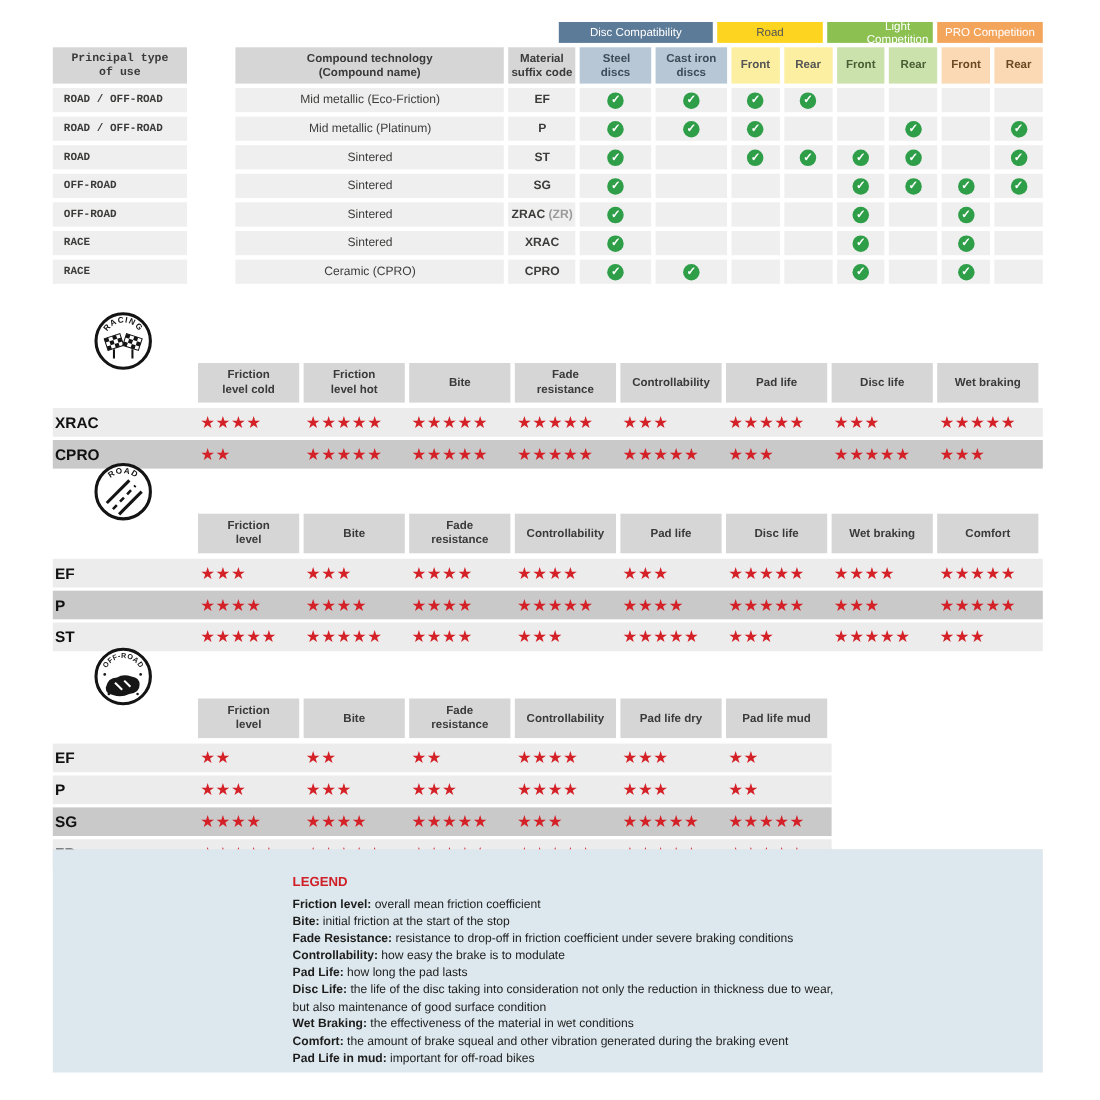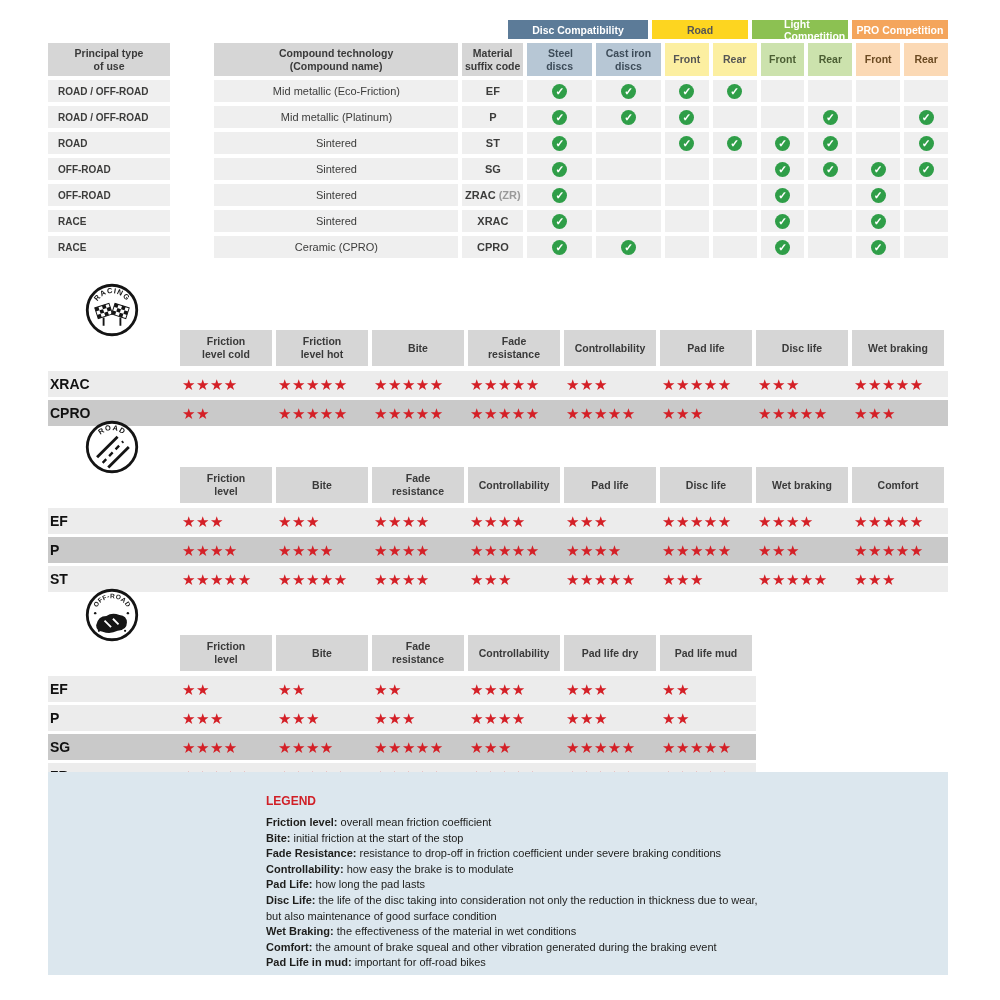--- a/index.html
+++ b/index.html
@@ -13,32 +13,32 @@
   }
   .abs { position: absolute; }
   .flex { display: flex; gap: 4px; }
 
   
   .compat { left: 48px; top: 20px; width: 900px; }
   .group-row { height: 19px; margin-bottom: 4px; }
   .group-spacer { width: 456px; }
   .group-cell {
     display: flex; align-items: center; justify-content: center;
-    font-weight: bold; font-size: 10.5px;
+    font-weight: normal; font-size: 10.5px; text-align: center;
   }
   .g0 { width: 140px; } .g1, .g2, .g3 { width: 96px; }
 
   .hrow { margin-bottom: 4px; }
   .hcell {
     height: 33px; background: var(--header-gray, #d6d6d6);
     display: flex; align-items: center; justify-content: center;
     text-align: center; font-weight: bold; font-size: 10.5px;
     line-height: 1.18; white-space: pre-line; color: #3a3a3a;
   }
-  .h0 { width: 128px; } .h1 { width: 256px; margin-left: 40px; } .h2 { width: 64px; }
+  .h0 { width: 128px; font-family: Liberation Mono, monospace; } .h1 { width: 256px; margin-left: 40px; } .h2 { width: 64px; }
   .h3, .h4 { width: 68px; }
   .h5, .h6, .h7, .h8, .h9, .h10 { width: 46px; }
 
   .crow { height: 22px; margin-bottom: 4px; }
   .ccell {
     background: var(--row-gray, #efefef);
     display: flex; align-items: center; justify-content: center;
     font-size: 11px; color: #3c3c3b;
   }
   .ccell.use { justify-content: flex-start; padding-left: 10px; font-weight: bold; font-size: 10px; }

